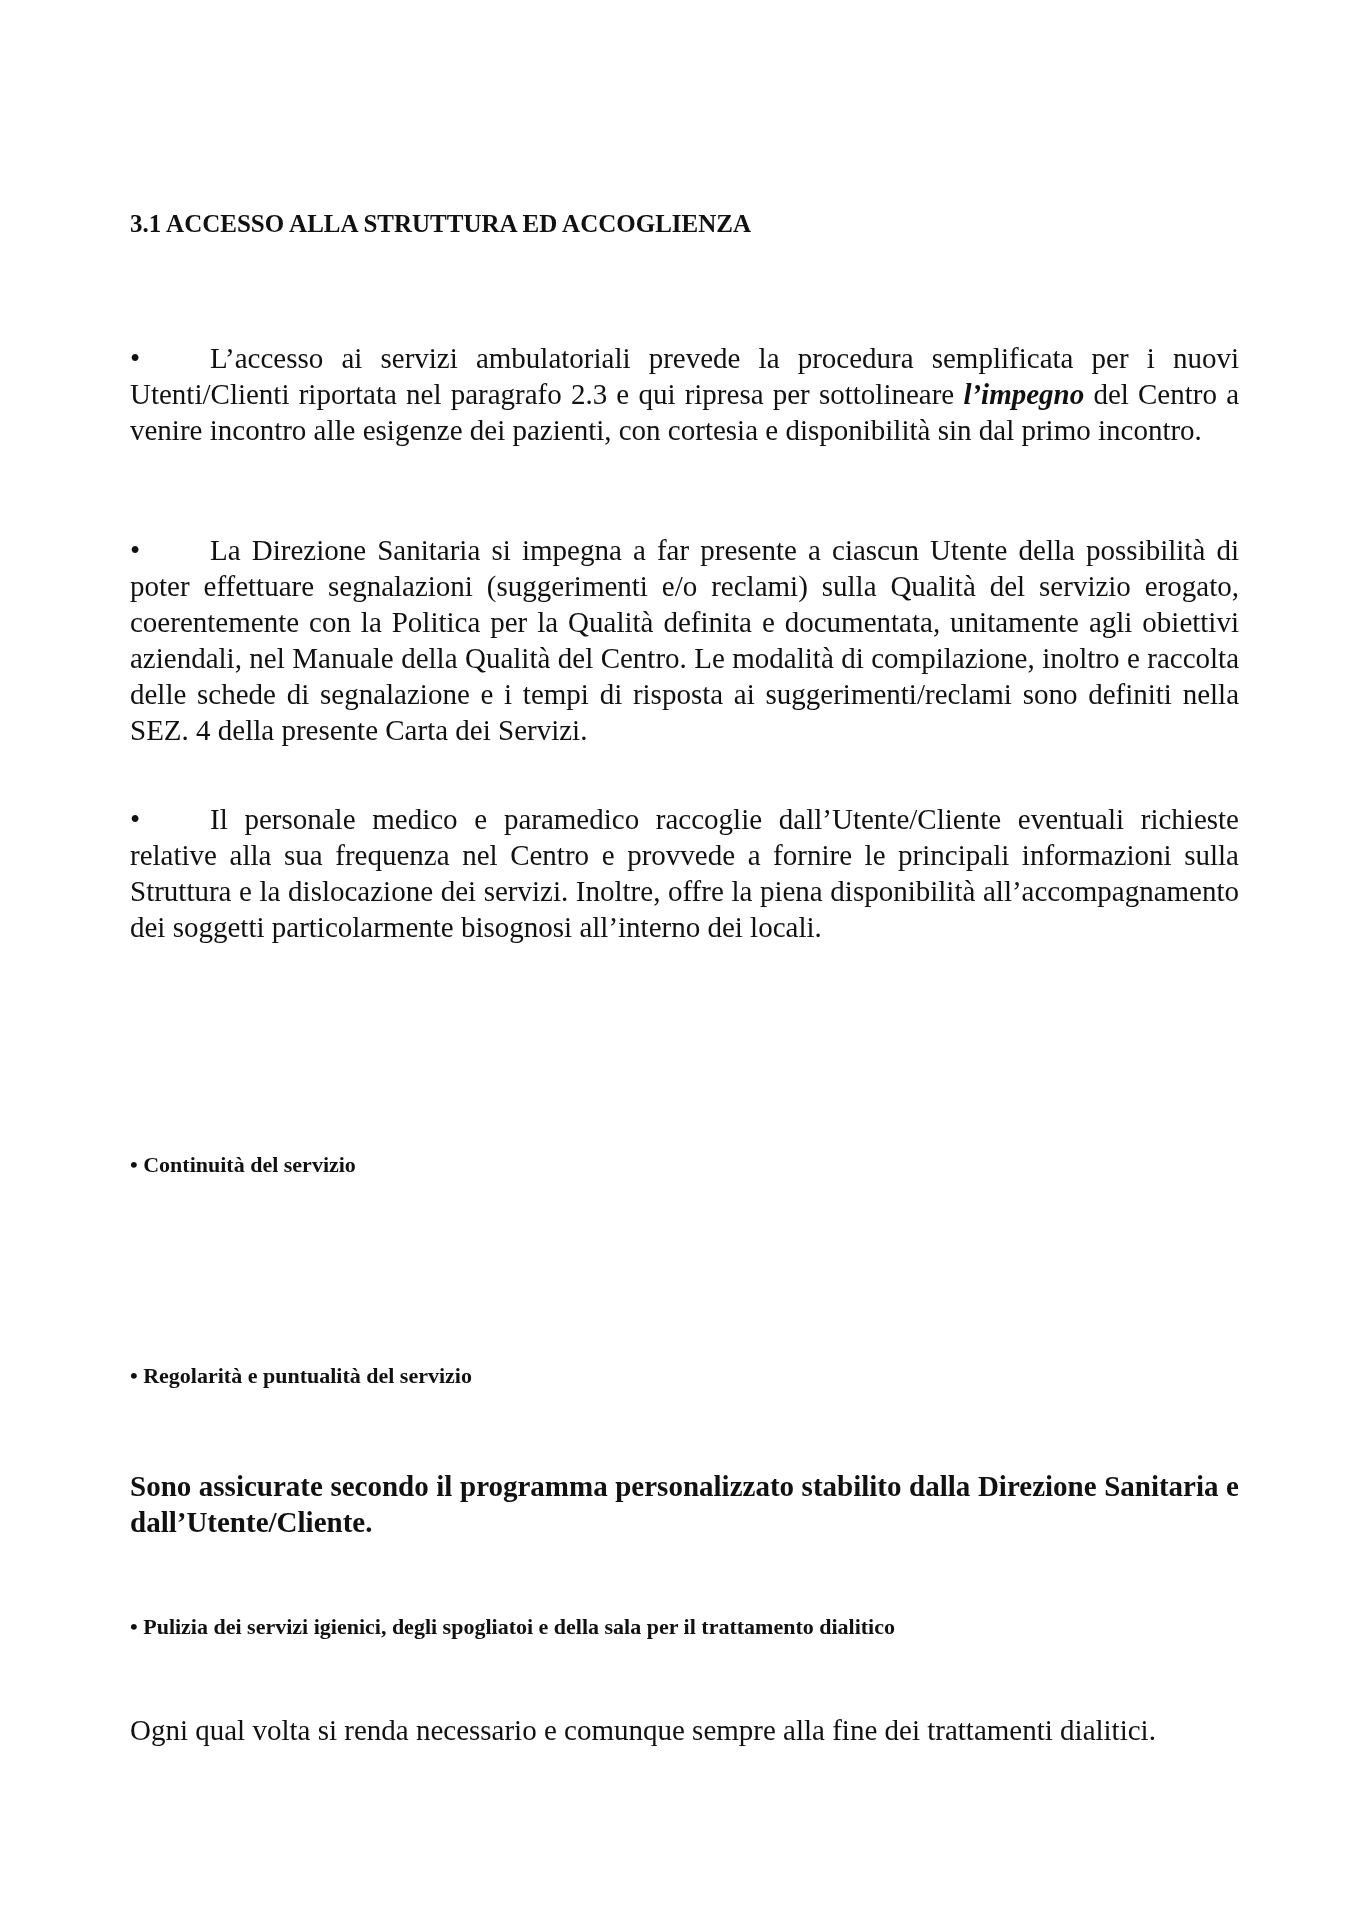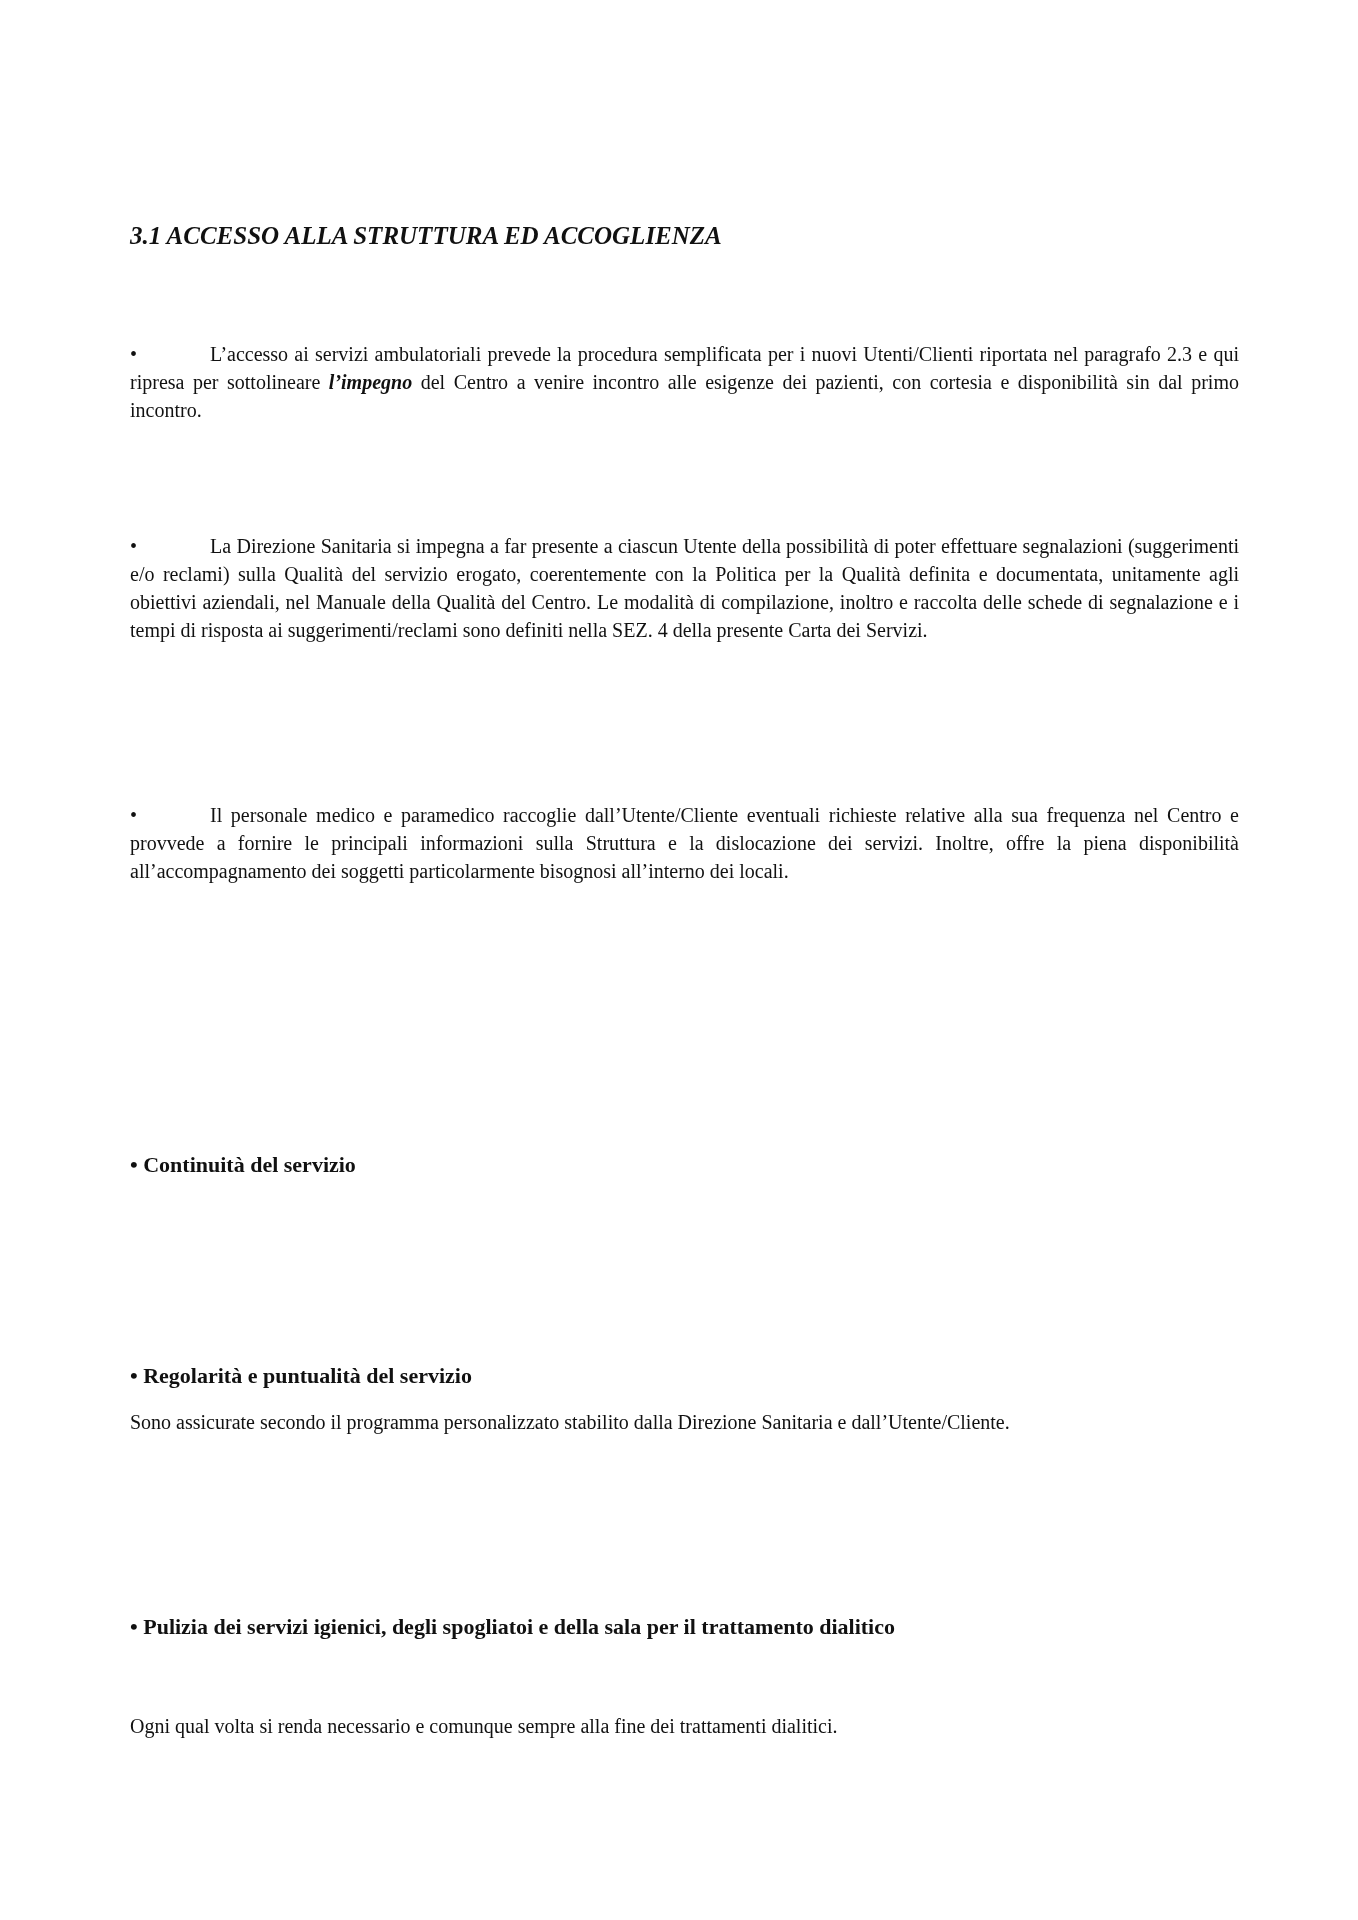--- a/index.html
+++ b/index.html
@@ -1,46 +1,46 @@
 <!DOCTYPE html>
 <html><head>
 <meta charset="utf-8">
 <style>
   html, body { margin: 0; padding: 0; background: #ffffff; }
   body { width: 1358px; height: 1920px; position: relative; overflow: hidden;
          font-family: "Liberation Serif", "DejaVu Serif", serif; color: #111111; }
   .page { position: absolute; left: 0; top: 0; width: 1358px; height: 1920px; }
   .h { position: absolute; left: 130px; font-weight: bold; font-size: 25px; letter-spacing: 0; margin: 0; }
-  .para { position: absolute; left: 130px; width: 1109px; font-size: 20px; line-height: 28px;
+  .para { position: absolute; left: 130px; width: 1109px; font-size: 29px; line-height: 36px;
           text-align: justify; margin: 0; }
   .bullet { display: inline-block; width: 80px; }
   .sub { position: absolute; left: 130px; font-weight: bold; font-size: 22px; margin: 0; }
   em.bi { font-weight: bold; font-style: italic; }
 </style>
 </head>
 <body>
 
 <div class="page">
 
-  <h2 class="h" style="top:222px;font-style:italic;">3.1 ACCESSO ALLA STRUTTURA ED ACCOGLIENZA</h2>
+  <h2 class="h" style="top:210px;">3.1 ACCESSO ALLA STRUTTURA ED ACCOGLIENZA</h2>
 
   <p class="para" style="top:340px;">
     <span class="bullet">•</span><span>L’accesso ai servizi ambulatoriali prevede la procedura semplificata per i nuovi Utenti/Clienti riportata nel paragrafo 2.3 e qui ripresa per sottolineare </span><em class="bi">l’impegno</em><span> del Centro a venire incontro alle esigenze dei pazienti, con cortesia e disponibilità sin dal primo incontro.</span>
   </p>
 
   <p class="para" style="top:532px;">
     <span class="bullet">•</span><span>La Direzione Sanitaria si impegna a far presente a ciascun Utente della possibilità di poter effettuare segnalazioni (suggerimenti e/o reclami) sulla Qualità del servizio erogato, coerentemente con la Politica per la Qualità definita e documentata, unitamente agli obiettivi aziendali, nel Manuale della Qualità del Centro. Le modalità di compilazione, inoltro e raccolta delle schede di segnalazione e i tempi di risposta ai suggerimenti/reclami sono definiti nella SEZ. 4 della presente Carta dei Servizi.</span>
   </p>
 
   <p class="para" style="top:801px;">
     <span class="bullet">•</span><span>Il personale medico e paramedico raccoglie dall’Utente/Cliente eventuali richieste relative alla sua frequenza nel Centro e provvede a fornire le principali informazioni sulla Struttura e la dislocazione dei servizi. Inoltre, offre la piena disponibilità all’accompagnamento dei soggetti particolarmente bisognosi all’interno dei locali.</span>
   </p>
 
 
   <h3 class="sub" style="top:1152px;">• Continuità del servizio</h3>
 
   <h3 class="sub" style="top:1363px;">• Regolarità e puntualità del servizio</h3>
-  <p class="para" style="top:1408px;">Sono assicurate secondo il programma personalizzato stabilito dalla Direzione Sanitaria e dall’Utente/Cliente.</p>
+  <p class="para" style="top:1468px;font-weight:bold;">Sono assicurate secondo il programma personalizzato stabilito dalla Direzione Sanitaria e dall’Utente/Cliente.</p>
 
   <h3 class="sub" style="top:1614px;">• Pulizia dei servizi igienici, degli spogliatoi e della sala per il trattamento dialitico</h3>
   <p class="para" style="top:1712px;">Ogni qual volta si renda necessario e comunque sempre alla fine dei trattamenti dialitici.</p>
 
 </div>
 
 </body></html>

